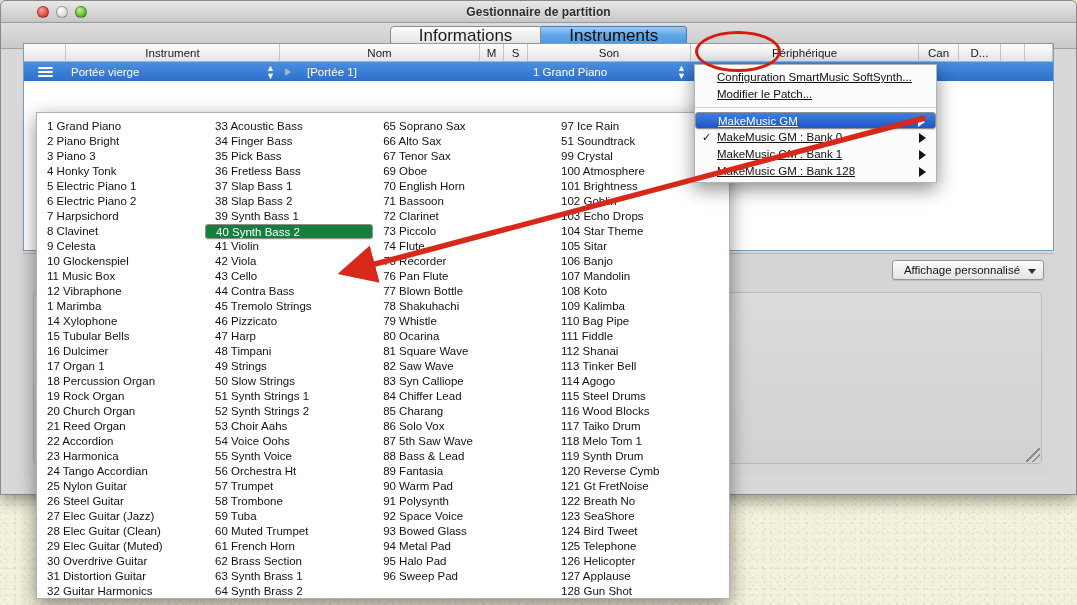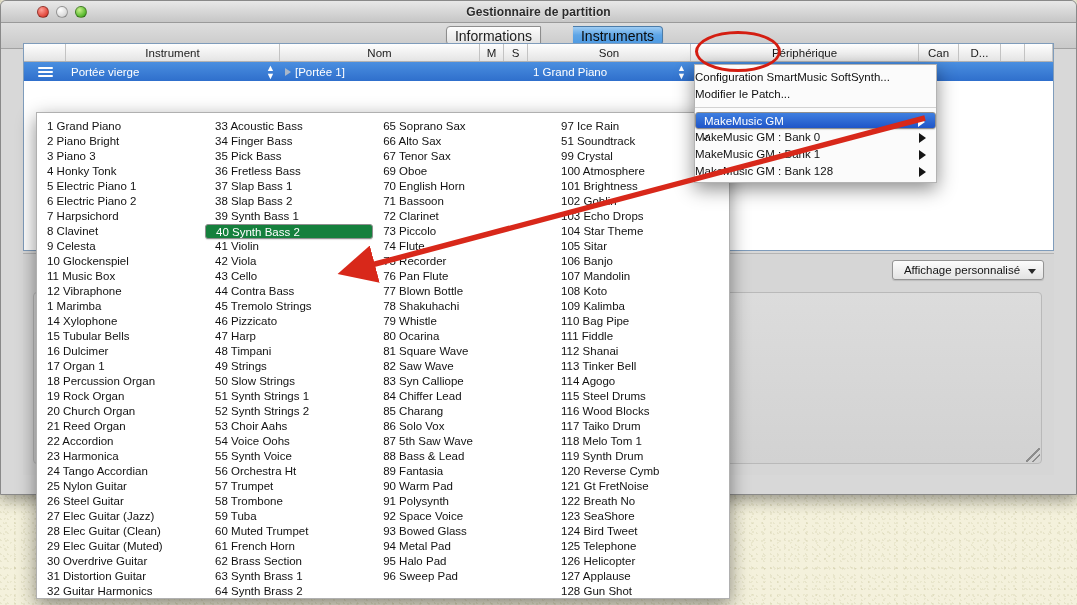--- a/index.html
+++ b/index.html
@@ -53,26 +53,26 @@
 
   
   #tabbar{
     height:26px; background:linear-gradient(#dedede,#c9c9c9);
     border-bottom:1px solid #a2a2a2;
     display:flex; align-items:center; justify-content:center;
     position:relative;
   }
   .tabs{ display:flex; }
   .tab{
-    height:19px; padding:0 8px; line-height:18px;
-    font-size:14px; color:#1c1c1c;
+    height:19px; padding:0 28px; line-height:18px;
+    font-size:17px; color:#1c1c1c;
     border:1px solid #8d8d8d;
     background:linear-gradient(#fdfdfd,#e2e2e2);
     box-shadow:0 1px 1px rgba(0,0,0,.18);
-    cursor:default; white-space:nowrap;margin-left:32px;
+    cursor:default; white-space:nowrap;
   }
   .tab:first-child{ border-radius:4px 0 0 4px; }
   .tab:last-child{ border-radius:0 4px 4px 0; border-left:none;}
   .tab.active{
     background:linear-gradient(#9fcdf4,#5ea5e6 48%,#4e9ae2);
     color:#0b0b0b;
     border-color:#4b7ba8;
   }
 
   
@@ -91,21 +91,21 @@
   .th{
     display:flex; align-items:center; justify-content:center;
     border-right:1px solid #c3c3c3; height:100%;
     overflow:hidden; white-space:nowrap;
   }
   #tablerow{
     display:flex; height:19px; align-items:center;
     background:linear-gradient(#4a8fe0,#2f6fcc);
     color:#fff; font-size:11.5px;
   }
-  .td{ display:flex; align-items:center; height:100%; padding:0 5px; overflow:hidden; white-space:nowrap;}
+  .td{ display:flex; align-items:center; height:100%; padding:0 5px; overflow:hidden; white-space:nowrap;gap:12px;}
   .hamburger{ display:inline-block; width:15px; }
   .hamburger i{ display:block; height:2px; background:#fff; margin:2px 0; border-radius:1px;}
   .stepper{ font-size:9px; line-height:8px; text-align:center; color:#fff; }
   .tri{ display:inline-block; width:0;height:0;border-left:6px solid #a9b7c9;border-top:4px solid transparent;border-bottom:4px solid transparent; margin-right:4px;}
   .dotsbtn{
     width:16px;height:13px;border-radius:7px;
     background:linear-gradient(#fdfdfd,#dadada);
     border:1px solid #9a9a9a;
     display:flex;align-items:center;justify-content:center;
     font-size:9px;color:#333; line-height:9px; letter-spacing:.5px;
@@ -194,21 +194,21 @@
   .pitem.sel{ background:#15803d; color:#fff; }
 
   
   #ctxmenu{
     position:absolute; left:694px; top:64px; width:243px; height:119px;
     background:#fbfbfb; border:1px solid #b3b3b3;
     box-shadow:0 6px 18px rgba(0,0,0,.45);
     z-index:60; padding-top:4px;
     font-size:11.5px; color:#101010;
   }
-  .mi{ height:17px; line-height:17px; white-space:nowrap; position:relative;}
+  .mi{ height:17px; line-height:17px; padding-left:22px; white-space:nowrap; position:relative;text-decoration:underline;}
   .mi.sel{ background:linear-gradient(#3f7fe0,#1f55c8); color:#fff; }
   .mi .arrow{
     position:absolute; right:10px; top:4px;
     width:0;height:0;border-left:7px solid #151515;border-top:5px solid transparent;border-bottom:5px solid transparent;
   }
   .mi.sel .arrow{ border-left-color:#fff; }
   .mi .check{ position:absolute; left:7px; top:0; font-size:11px; }
   .msep{ height:1px; background:#d2d2d2; margin:4px 0; }
 
   

